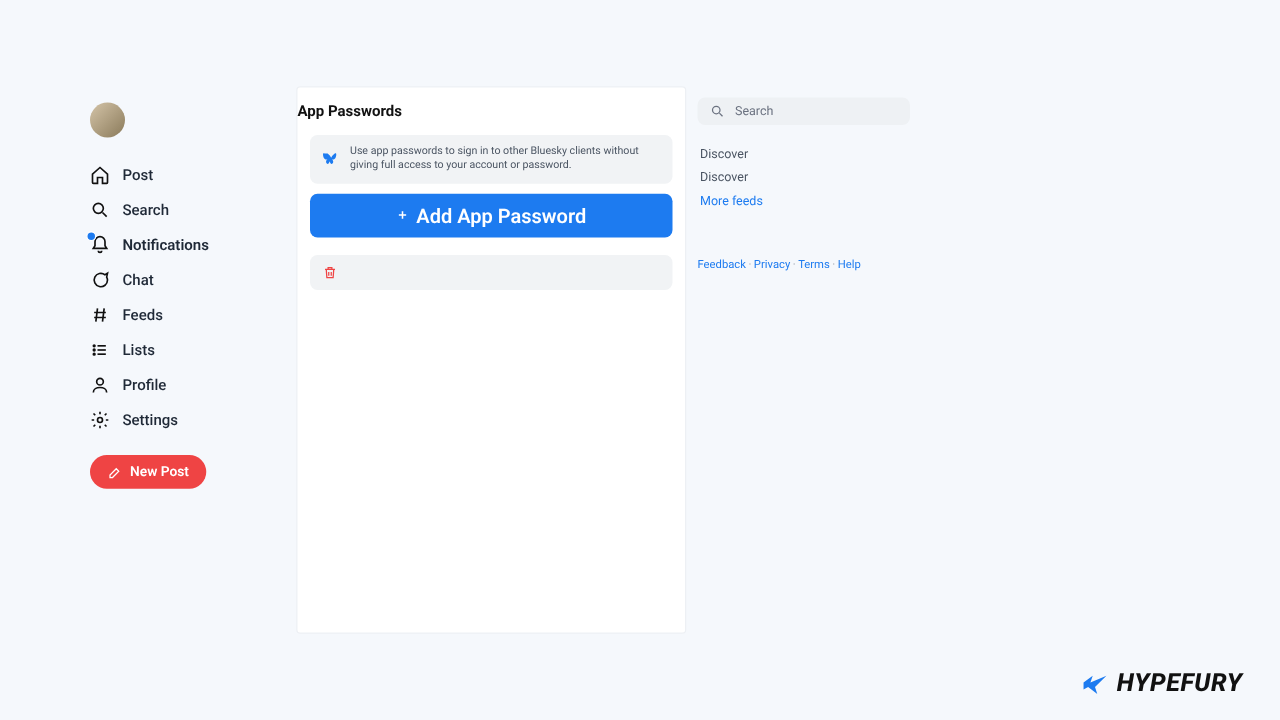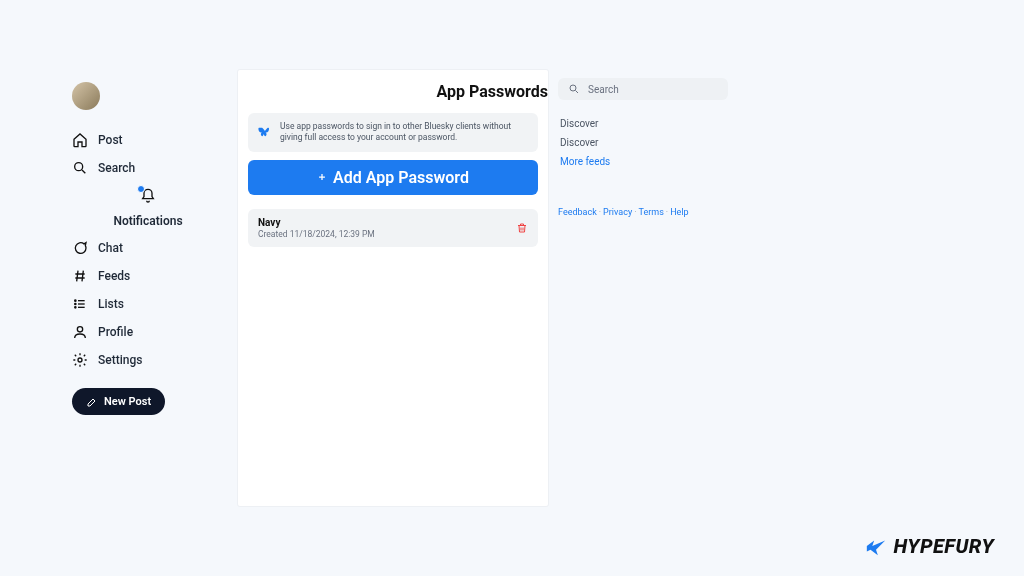--- a/index.html
+++ b/index.html
@@ -4,25 +4,25 @@
 <style>
 * { margin: 0; padding: 0; box-sizing: border-box; font-family: -apple-system, BlinkMacSystemFont, "Segoe UI", Roboto, Helvetica, Arial, sans-serif; }
 body { background: #f5f8fc; width: 1024px; height: 576px; position: relative; }
 .app-shell { position: absolute; top: 70px; left: 58px; right: 58px; bottom: 70px; display: flex; background: transparent; }
 .sidebar { width: 180px; padding: 8px 6px; }
 .avatar { width: 28px; height: 28px; border-radius: 50%; background: linear-gradient(135deg,#d4c4a8,#8a7a5a); margin: 4px 8px 12px 8px; display: inline-block; }
 .back-btn { position: absolute; left: 220px; top: 78px; width: 20px; height: 20px; display: flex; align-items: center; justify-content: center; cursor: pointer; }
 .nav-item { display: flex; align-items: center; gap: 10px; padding: 6px 8px; border-radius: 6px; cursor: pointer; font-size: 12px; color: #1f2937; font-weight: 500; }
 .nav-item .ic { width: 16px; height: 16px; display: flex; align-items: center; justify-content: center; position: relative; }
 .nav-item .badge { position: absolute; top: -3px; left: -3px; width: 8px; height: 8px; background: #1d7bf0; border-radius: 50%; border: 1.5px solid #fff; }
-.nav-item.highlight { font-weight: 600; flex-direction: column; }
-.new-post { margin: 14px 8px; background: #0f172a; color: #fff; border: none; border-radius: 14px; padding: 7px 14px; font-size: 11px; font-weight: 600; display: inline-flex; align-items: center; gap: 6px; cursor: pointer; }
+.nav-item.highlight { font-weight: 600; }
+.new-post { margin: 14px 8px; background: #ef4444; color: #fff; border: none; border-radius: 14px; padding: 7px 14px; font-size: 11px; font-weight: 600; display: inline-flex; align-items: center; gap: 6px; cursor: pointer; }
 .main { flex: 1; display: flex; gap: 10px; }
 .center-col { width: 310px; background: #fff; border-radius: 2px; padding: 10px 0; box-shadow: 0 0 0 1px rgba(0,0,0,0.03); position: relative; }
-.page-title { text-align: right; font-size: 16px; font-weight: 700; color: #111; padding: 2px 0 12px; }
+.page-title { text-align: left; font-size: 12px; font-weight: 700; color: #111; padding: 2px 0 12px; }
 .info-box { margin: 0 10px 8px; background: #f1f3f5; border-radius: 6px; padding: 8px 10px; display: flex; gap: 8px; align-items: center; }
 .info-box .bsky-ic { flex-shrink: 0; width: 14px; height: 14px; }
 .info-text { font-size: 8.5px; color: #4b5563; line-height: 1.35; }
 .add-btn { margin: 0 10px 14px; display: flex; align-items: center; justify-content: center; gap: 6px; background: #1d7bf0; color: #fff; border: none; border-radius: 6px; padding: 8px 0; font-size: 16px; font-weight: 600; cursor: pointer; width: calc(100% - 20px); }
 .pw-item { margin: 0 10px; background: #f1f3f5; border-radius: 6px; padding: 8px 10px; display: flex; align-items: center; justify-content: space-between; }
 .pw-meta .pw-name { font-size: 10px; font-weight: 700; color: #111; }
 .pw-meta .pw-date { font-size: 8.5px; color: #6b7280; margin-top: 1px; }
 .del-ic { width: 12px; height: 12px; cursor: pointer; }
 .right-col { width: 170px; padding: 8px 0; }
 .search-wrap { background: #eef1f4; border-radius: 6px; padding: 5px 10px; display: flex; align-items: center; gap: 8px; margin-bottom: 14px; }
@@ -157,24 +157,20 @@
       <button class="add-btn">
         <span>
           <svg viewBox="0 0 24 24" width="10" height="10" fill="none" stroke="#fff" stroke-width="3">
               <path d="M12 5v14M5 12h14"></path>
             </svg>
         </span>
         <span>Add App Password</span>
       </button>
 
       <div class="pw-item">
-        <div class="pw-meta">
-          <div class="pw-name">Navy</div>
-          <div class="pw-date">Created 11/18/2024, 12:39 PM</div>
-        </div>
         <span class="del-ic">
           <svg viewBox="0 0 24 24" width="12" height="12" fill="none" stroke="#ef4444" stroke-width="2">
               <path d="M4 7h16M9 7V4h6v3M6 7l1 13h10l1-13M10 11v6M14 11v6"></path>
             </svg>
         </span>
       </div>
     </div>
 
     <div class="right-col">
       <div class="search-wrap">

